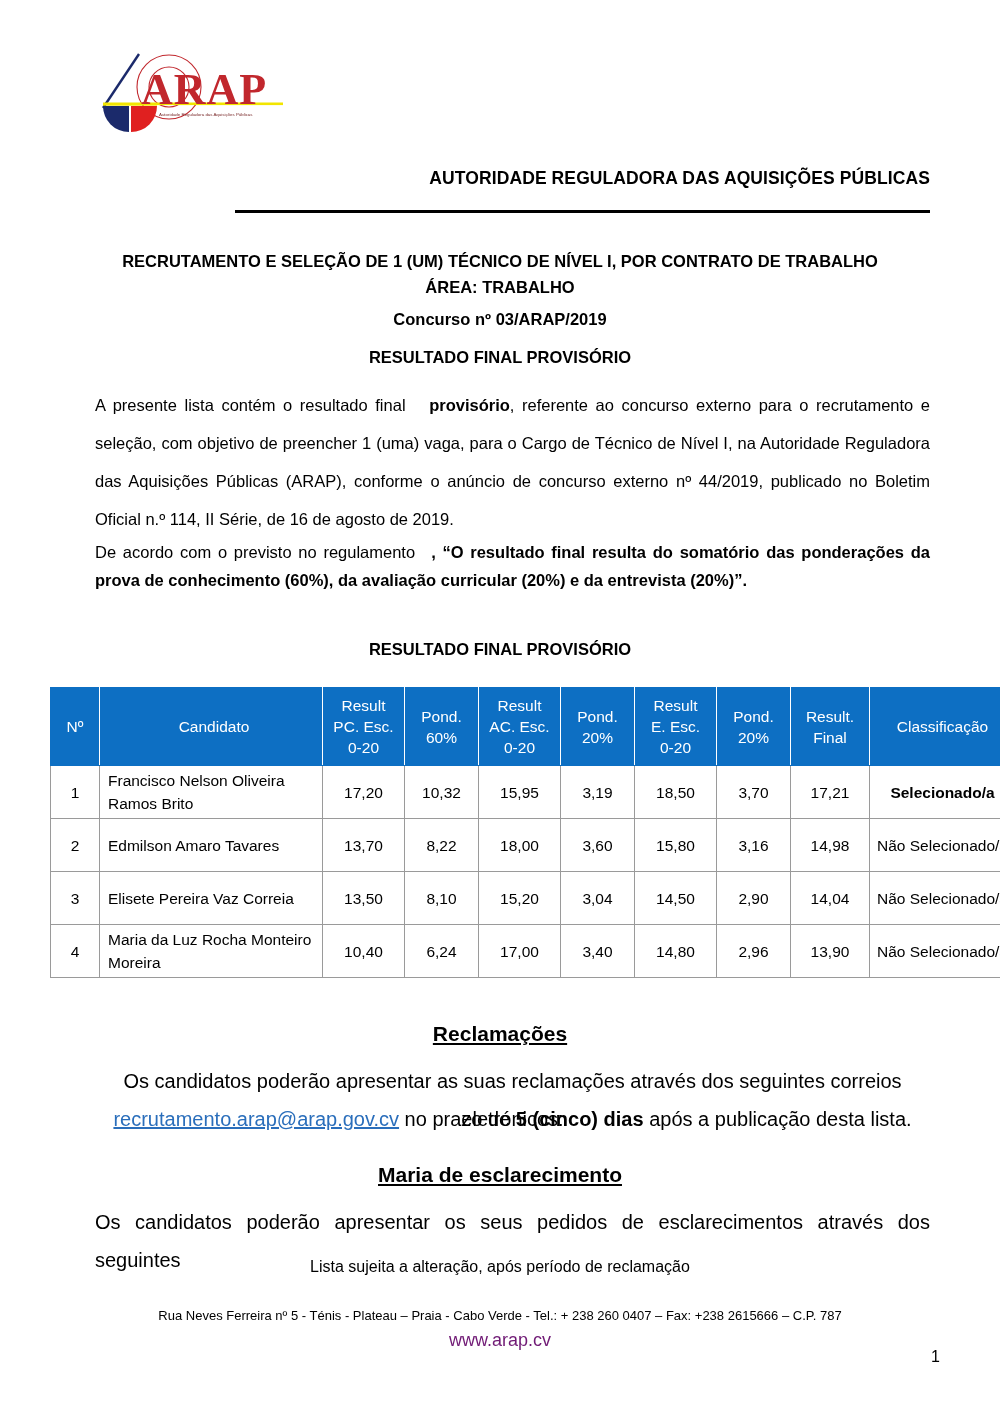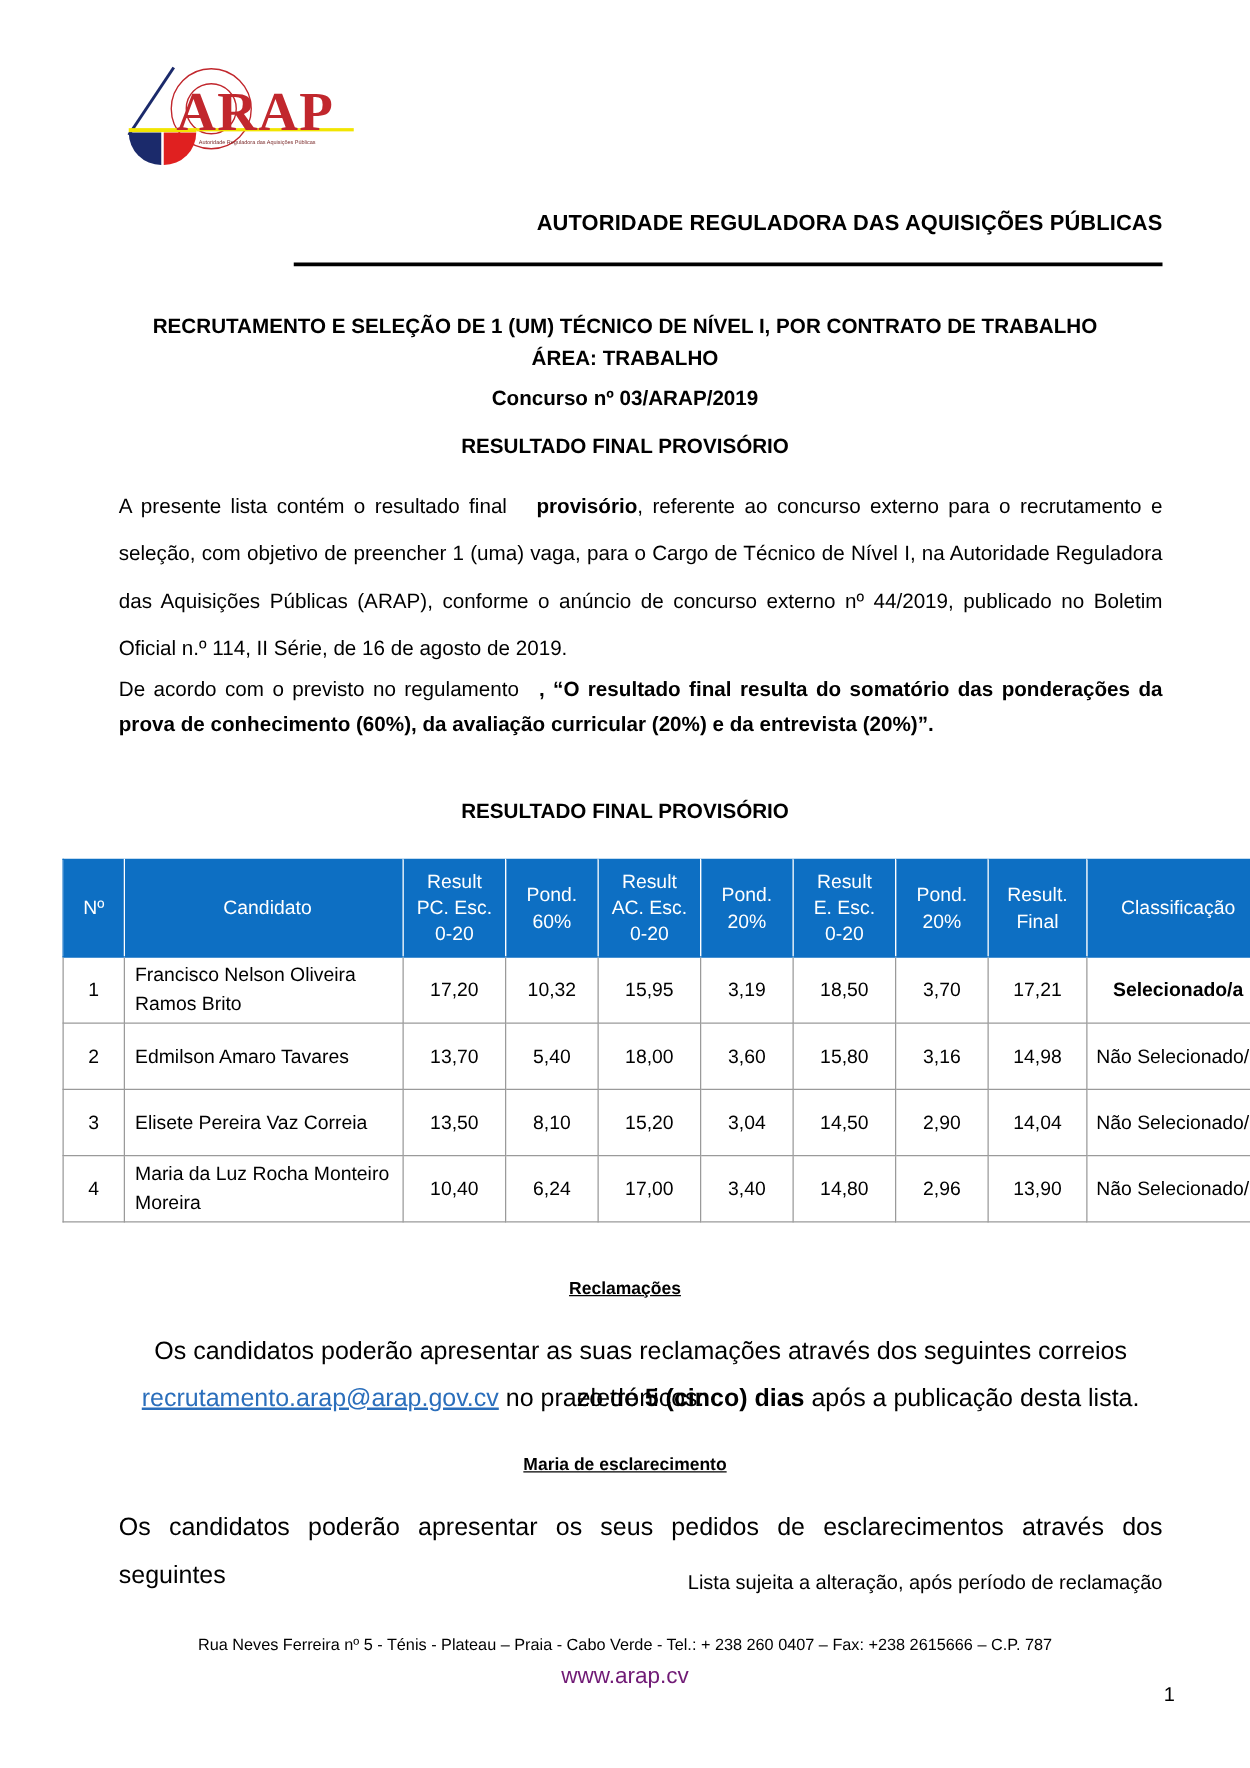--- a/index.html
+++ b/index.html
@@ -149,21 +149,21 @@
   .col-final { width: 74px; text-align: center; }
   .col-class { width: 141px; text-align: center; }
   .cell-bold { font-weight: bold; }
 
   
   .section-head {
     position: absolute;
     left: 70px;
     width: 860px;
     text-align: center;
-    font-size: 14px;
+    font-size: 21px;
     font-weight: bold;
     text-decoration: underline;
   }
   .head-reclam { top: 1022px; }
   .head-pedido { top: 1163px; }
 
   .sec-para {
     position: absolute;
     left: 95px;
     width: 835px;
@@ -181,21 +181,21 @@
   .mail-link {
     color: #2a6ebb;
     text-decoration: underline;
   }
 
   .note-line {
     position: absolute;
     left: 70px;
     top: 1258px;
     width: 860px;
-    text-align: right;
+    text-align: center;
     font-size: 16px;
   }
 
   
   .footer-addr {
     position: absolute;
     left: 70px;
     top: 1308px;
     width: 860px;
     text-align: center;
@@ -310,21 +310,21 @@
         <td class="col-pond">3,19</td>
         <td class="col-num">18,50</td>
         <td class="col-pond">3,70</td>
         <td class="col-final">17,21</td>
         <td class="col-class cell-bold">Selecionado/a</td>
       </tr>
       <tr>
         <td class="col-n">2</td>
         <td class="col-cand">Edmilson Amaro Tavares</td>
         <td class="col-num">13,70</td>
-        <td class="col-pond">5,40</td>
+        <td class="col-pond">8,22</td>
         <td class="col-num">18,00</td>
         <td class="col-pond">3,60</td>
         <td class="col-num">15,80</td>
         <td class="col-pond">3,16</td>
         <td class="col-final">14,98</td>
         <td class="col-class">Não Selecionado/a</td>
       </tr>
       <tr>
         <td class="col-n">3</td>
         <td class="col-cand">Elisete Pereira Vaz Correia</td>

